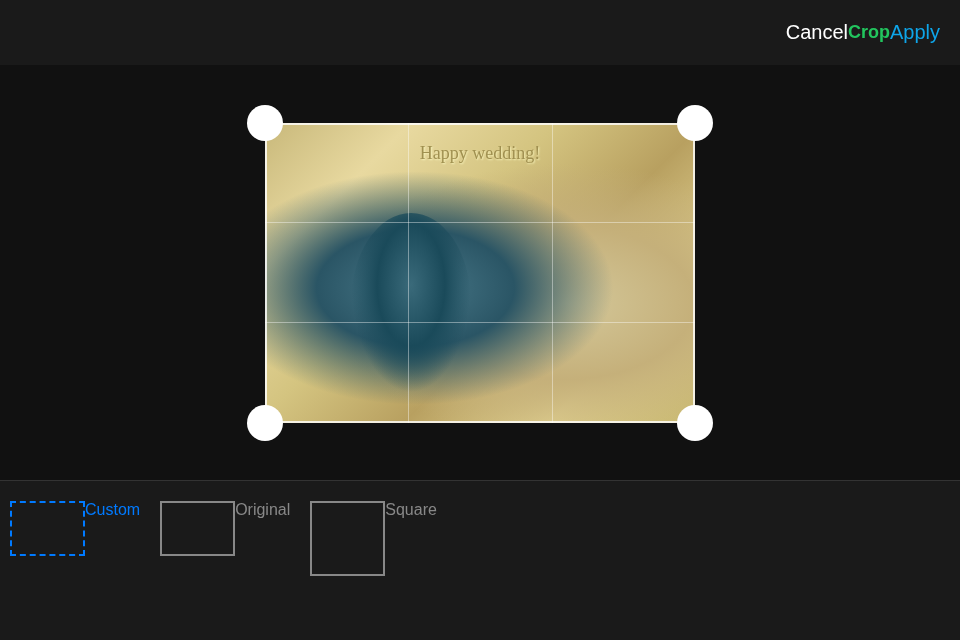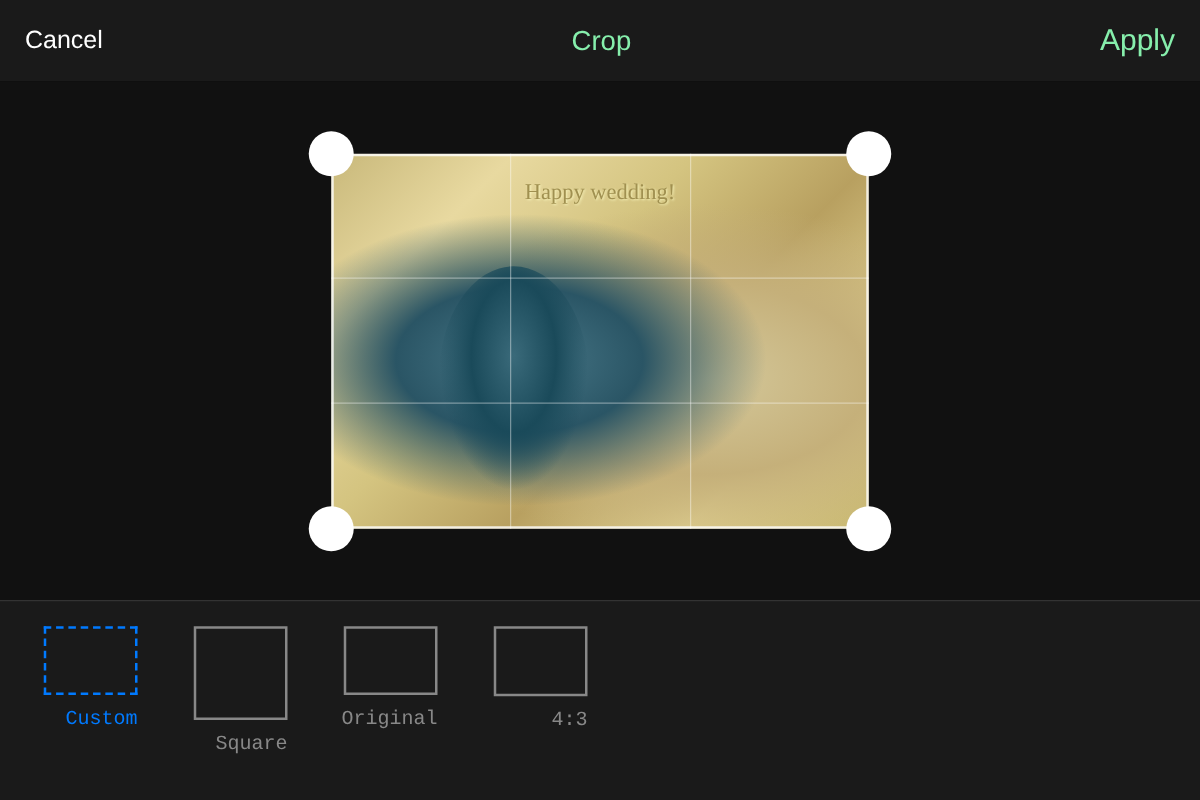--- a/index.html
+++ b/index.html
@@ -13,37 +13,37 @@
     }
 
     
     #header {
       position: absolute;
       top: 0; left: 0; right: 0;
       height: 65px;
       background: #1a1a1a;
       display: flex;
       align-items: center;
-      justify-content: space-between;
+      justify-content: flex-end;
       padding: 0 20px;
       z-index: 10;
     }
     #cancel-btn {
       font-size: 20px;
       color: #fff;
       cursor: pointer;
     }
     #header-title {
-      font-size: 22px;
-      color: #86efac;
-      font-weight: 400;
+      font-size: 18px;
+      color: #22c55e;
+      font-weight: 700;
     }
     #apply-btn {
-      font-size: 24px;
-      color: #86efac;
+      font-size: 20px;
+      color: #0ea5e9;
       cursor: pointer;
       font-weight: 500;
     }
 
     
     #canvas-area {
       position: absolute;
       top: 65px;
       left: 0; right: 0;
       bottom: 160px;
@@ -158,26 +158,25 @@
       border-top: 1px solid #333;
       display: flex;
       align-items: flex-start;
       padding-top: 20px;
       overflow-x: auto;
       overflow-y: hidden;
     }
 
     .crop-option {
       display: flex;
-      flex-direction: column;
-      align-items: flex-end;
+      flex-direction: row;
+      align-items: flex-start;
       min-width: 120px;
       cursor: pointer;
       padding: 0 10px;
-      font-family: Liberation Mono, monospace;
     }
 
     .crop-ratio-box {
       border: 2px solid #888;
       background: transparent;
       margin-bottom: 10px;
     }
 
     .crop-option.active .crop-ratio-box {
       border-color: #007AFF;
@@ -223,24 +222,20 @@
     <div class="corner-handle corner-br"></div>
   </div>
 </div>
 
 <div id="bottom-toolbar">
 <div class="crop-option active">
       <div class="crop-ratio-box" style="width: 75px; height: 55px; border-color: rgb(0, 122, 255); border-style: dashed; border-width: 2px;"></div>
       <span class="crop-option-label" style="color: rgb(0, 122, 255);">Custom</span>
     </div>
     <div class="crop-option">
+      <div class="crop-ratio-box" style="width: 75px; height: 55px;"></div>
+      <span class="crop-option-label">Original</span>
+    </div>
+    <div class="crop-option">
       <div class="crop-ratio-box" style="width: 75px; height: 75px;"></div>
       <span class="crop-option-label">Square</span>
     </div>
-    <div class="crop-option">
-      <div class="crop-ratio-box" style="width: 75px; height: 55px;"></div>
-      <span class="crop-option-label">Original</span>
-    </div>
-    <div class="crop-option">
-      <div class="crop-ratio-box" style="width: 75px; height: 56px;"></div>
-      <span class="crop-option-label">4:3</span>
-    </div>
   </div>
 
 </body></html>

